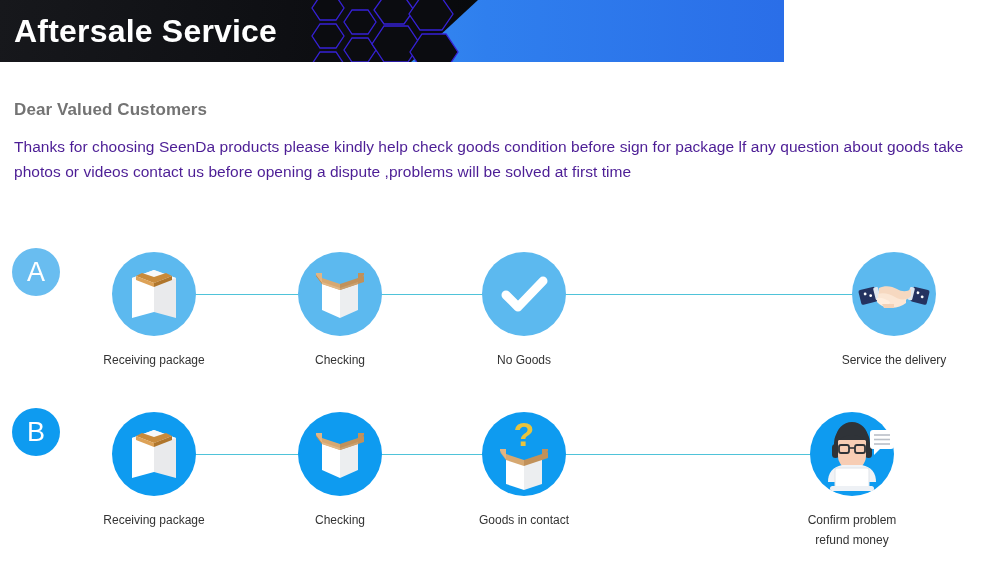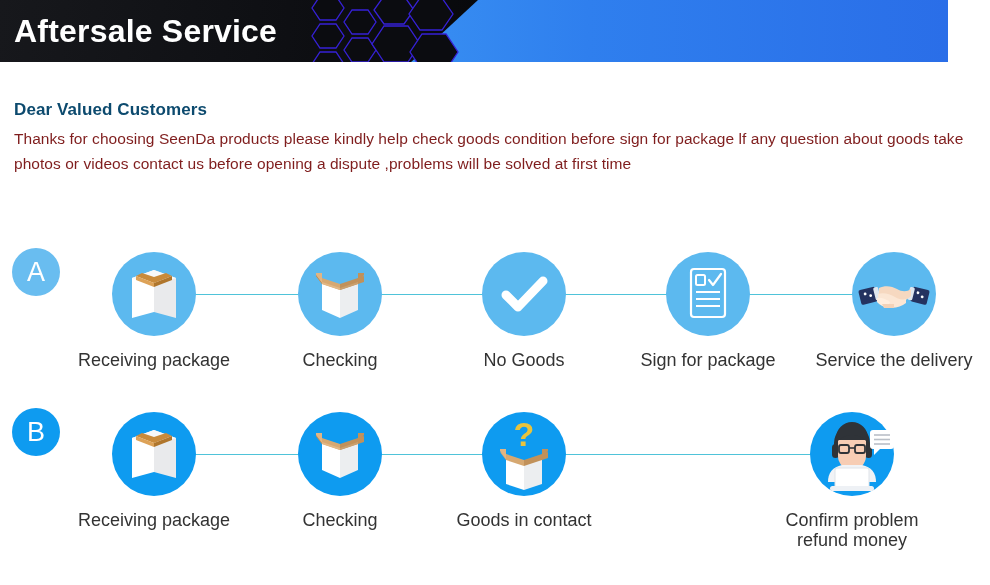--- a/index.html
+++ b/index.html
@@ -12,21 +12,21 @@
     height: 585px;
     overflow: hidden;
     font-family: "Liberation Sans", "DejaVu Sans", sans-serif;
     color: #333333;
     position: relative;
   }
 
   
   .banner {
     position: relative;
-    width: 948px;
+    width: 784px;
     height: 62px;
     overflow: hidden;
     background: linear-gradient(90deg, #52b9fb 0%, #3f9bf5 28%, #2f7fee 62%, #2a6ee8 100%);
   }
   .banner-dark {
     position: absolute;
     left: 0; top: 0;
     width: 478px;
     height: 62px;
     background: linear-gradient(95deg, #17181c 0%, #0e0f13 60%, #08090c 100%);
@@ -53,27 +53,27 @@
   
   .intro {
     position: absolute;
     left: 14px;
     top: 100px;
     width: 962px;
   }
   .intro-heading {
     font-size: 17px;
     font-weight: bold;
-    color: #0c4a6e;
-    margin: 0 0 6px 0;
+    color: #737373;
+    margin: 0 0 14px 0;
     letter-spacing: 0.1px;
   }
   .intro-body {
     font-size: 15.5px;
-    color: #7f1d1d;
+    color: #4c1d95;
     line-height: 25px;
     margin: 0;
     letter-spacing: 0.05px;
   }
 
   
   .row {
     position: absolute;
     left: 0;
     width: 990px;
@@ -130,21 +130,21 @@
     border-radius: 50%;
     overflow: visible;
   }
   #row-a .circle { background: #5cb9ef; }
   #row-b .circle { background: #0e9bf0; }
   .circle svg { display: block; width: 84px; height: 84px; }
   .circle.overflow svg { overflow: visible; }
 
   .step-label {
     margin-top: 14px;
-    font-size: 18px;
+    font-size: 12px;
     color: #333333;
     line-height: 20px;
     white-space: pre-line;
   }
 </style>
 </head>
 <body>
 
 <div class="banner">
   <div class="banner-dark"></div>
@@ -207,33 +207,20 @@
 
     <div class="step" style="left:364px;">
       <div class="circle">
         <svg viewBox="0 0 84 84">
           <path d="M24 43 L36 55 L61 29" fill="none" stroke="#ffffff" stroke-width="9" stroke-linecap="round" stroke-linejoin="round"></path>
         </svg>
       </div>
       <div class="step-label">No Goods</div>
     </div>
 
-    <div class="step" style="left:548px;">
-      <div class="circle">
-        <svg viewBox="0 0 84 84">
-          <rect x="25" y="17" width="34" height="48" rx="3" fill="none" stroke="#ffffff" stroke-width="2.2"></rect>
-          <rect x="30" y="23" width="9" height="10" rx="1.5" fill="none" stroke="#ffffff" stroke-width="2"></rect>
-          <path d="M43 28 L47 33 L55 22" fill="none" stroke="#ffffff" stroke-width="2.2" stroke-linecap="round" stroke-linejoin="round"></path>
-          <line x1="30" y1="40" x2="54" y2="40" stroke="#ffffff" stroke-width="2"></line>
-          <line x1="30" y1="47" x2="54" y2="47" stroke="#ffffff" stroke-width="2"></line>
-          <line x1="30" y1="54" x2="54" y2="54" stroke="#ffffff" stroke-width="2"></line>
-        </svg>
-      </div>
-      <div class="step-label">Sign for package</div>
-    </div>
 
     <div class="step" style="left:734px;">
       <div class="circle">
         <svg viewBox="0 0 84 84">
           <g transform="rotate(-14 42 42)">
             <rect x="8" y="30" width="17" height="15" rx="2" fill="#243260"></rect>
             <circle cx="14" cy="35" r="1.4" fill="#ffffff"></circle>
             <circle cx="19" cy="38" r="1.4" fill="#ffffff"></circle>
             <rect x="23" y="31" width="5" height="13" rx="1.5" fill="#dfe6ef"></rect>
           </g>

